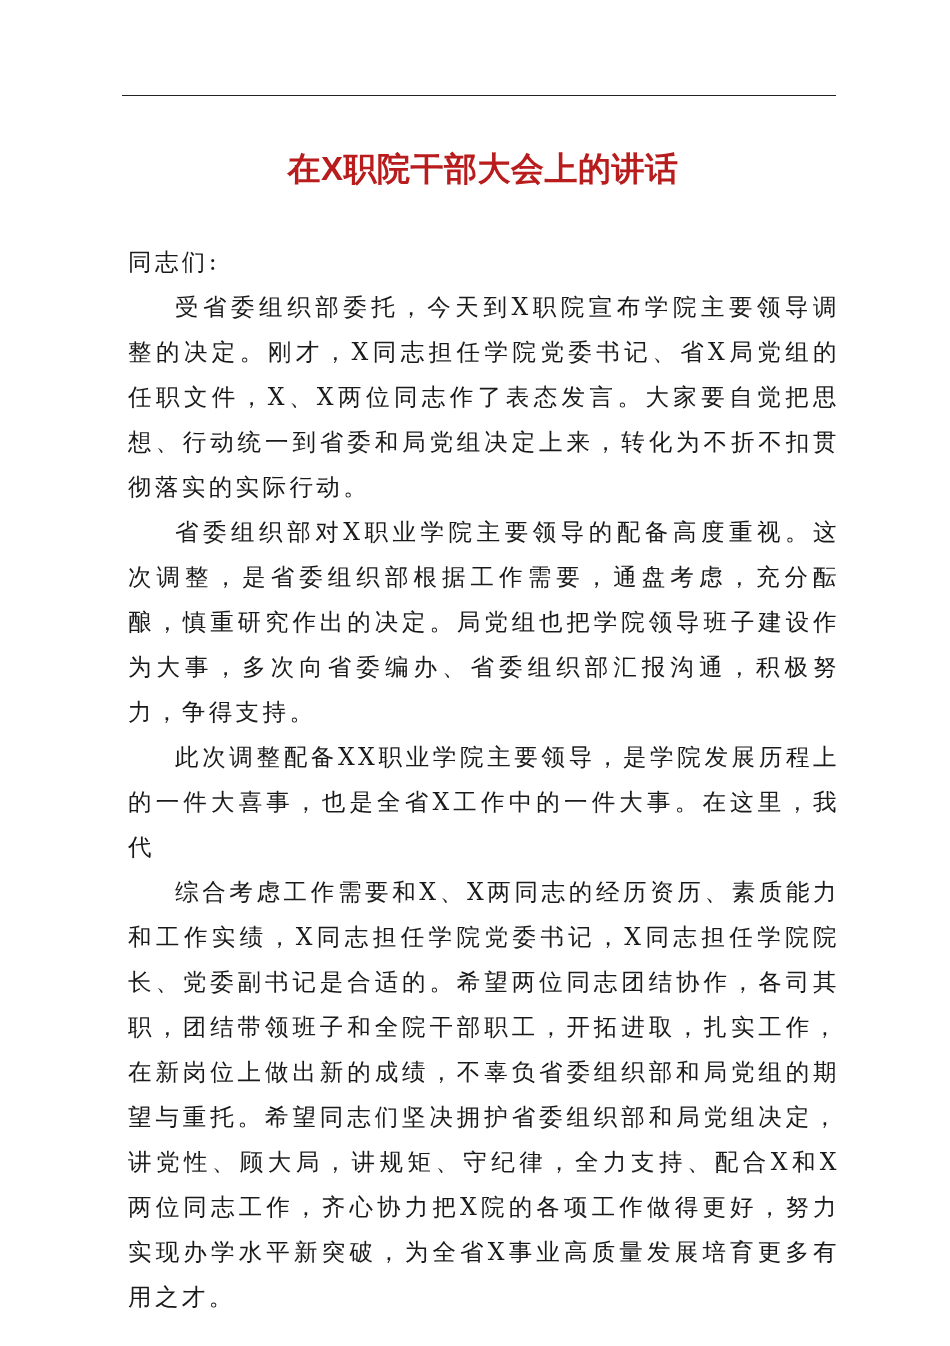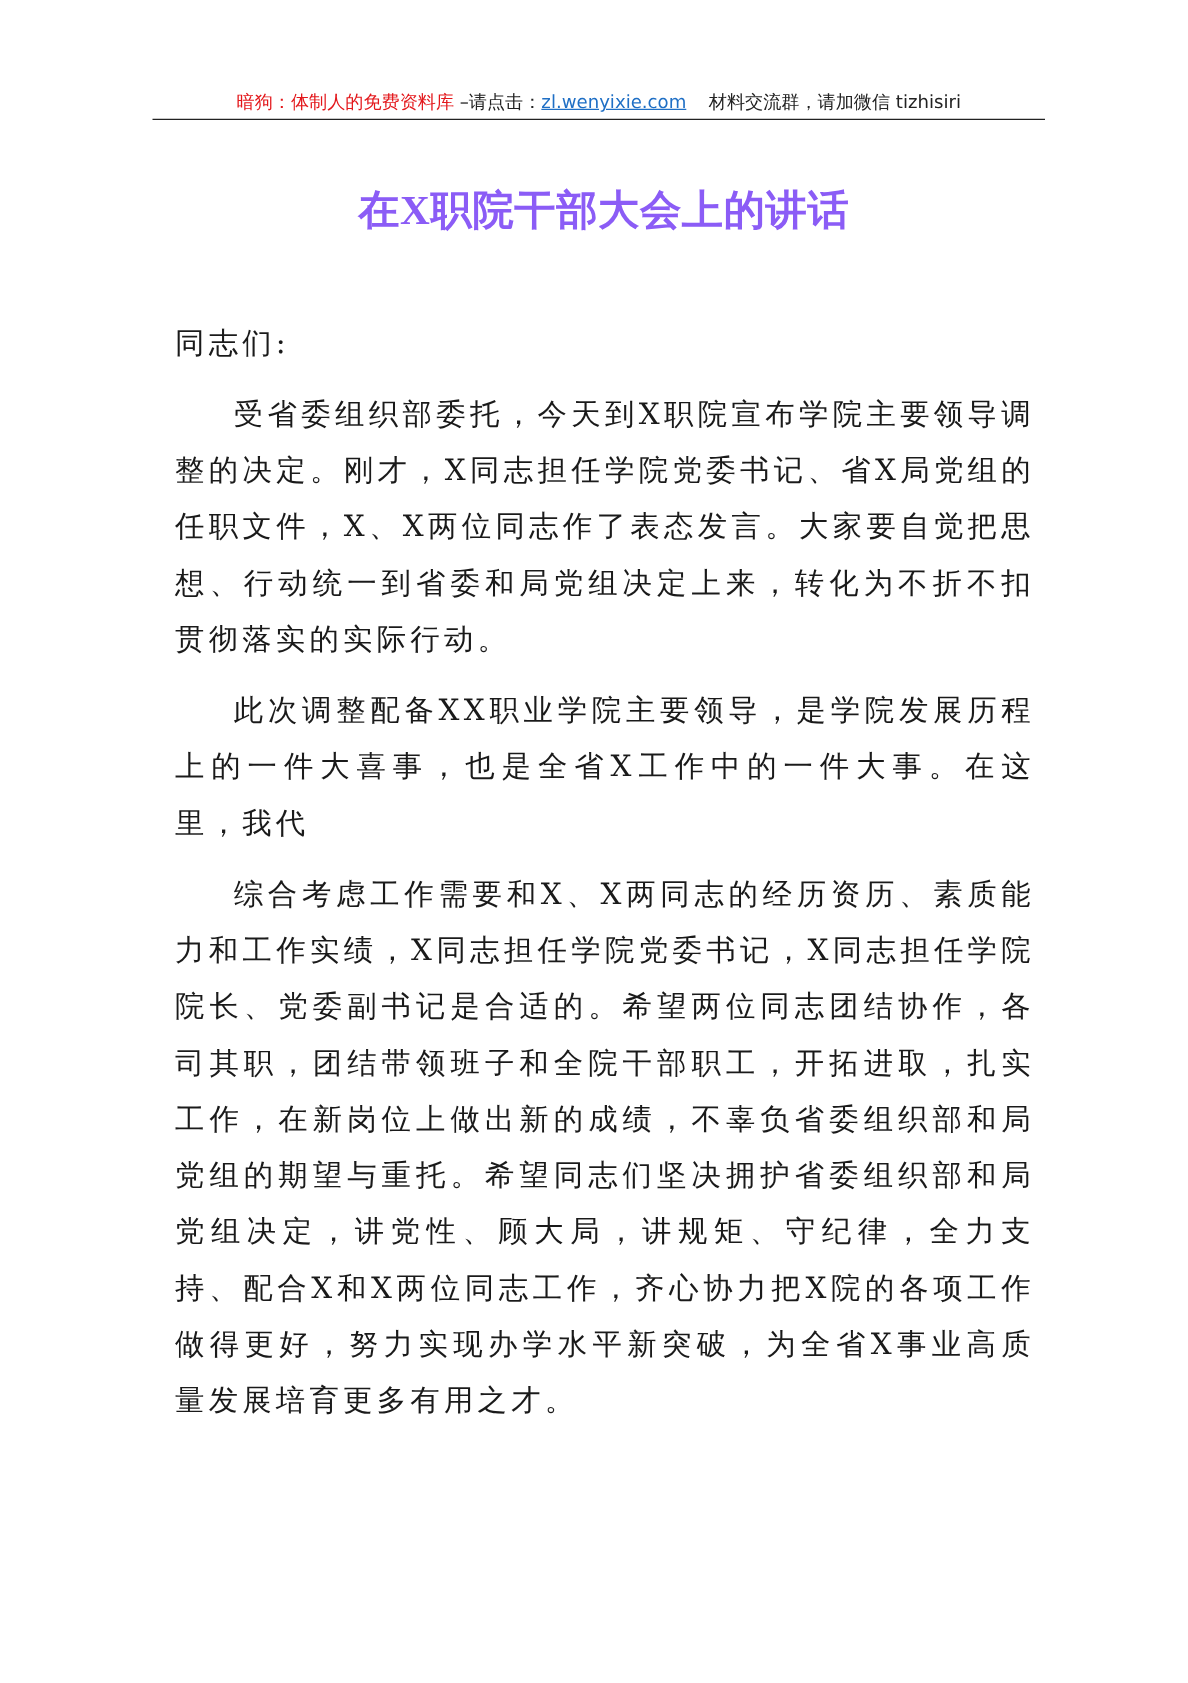--- a/index.html
+++ b/index.html
@@ -5,38 +5,36 @@
     html, body { margin: 0; padding: 0; background: #ffffff; }
     body { width: 950px; height: 1346px; position: relative; overflow: hidden; font-family: "DejaVu Sans", sans-serif; }
     .page { position: absolute; left: 0; top: 0; width: 950px; height: 1346px; background: #fff; }
     .header { position: absolute; left: 122px; top: 70px; width: 714px; height: 24px; text-align: center; font-family: "DejaVu Sans", sans-serif; font-size: 14.5px; line-height: 24px; white-space: nowrap; }
     .header .brand { color: #e3171b; }
     .header .sep { color: #222; }
     .header .link { color: #1f6fc5; text-decoration: underline; }
     .header .gap { display: inline-block; width: 18px; }
     .header .wechat { color: #222; }
     .header-rule { position: absolute; left: 122px; top: 95px; width: 714px; height: 0; border-top: 1.2px solid #222; }
-    .title { position: absolute; left: 128px; top: 144px; width: 710px; text-align: center; font-family: Liberation Serif, serif; font-weight: bold; font-size: 33px; line-height: 50px; color: #8b5cf6; letter-spacing: 0.5px; }
+    .title { position: absolute; left: 128px; top: 144px; width: 710px; text-align: center; font-family: Liberation Sans, sans-serif; font-weight: bold; font-size: 33px; line-height: 50px; color: #b91c1c; letter-spacing: 0.5px; }
     .body { position: absolute; left: 128px; top: 240px; width: 712px; font-family: "DejaVu Serif", serif; font-size: 23.5px; line-height: 45px; color: #1a1a1a; letter-spacing: 3.4px; }
-    .body p { margin: 12px; text-align: justify; text-align-last: left; }
+    .body p { margin: 0; text-align: justify; text-align-last: left; }
     .body p.indent { text-indent: 2em; }
     .salutation { margin: 0; }
   </style>
 </head>
 <body>
 
 <div class="page">
 
-  <div class="header">
-    <span class="brand">暗狗：体制人的免费资料库</span><span class="sep"> –请点击：</span><span class="link">zl.wenyixie.com</span><span class="gap"></span><span class="wechat">材料交流群，请加微信 tizhisiri</span>
-  </div>
   <div class="header-rule"></div>
 
   <div class="title">在X职院干部大会上的讲话</div>
 
   <div class="body">
     <p class="salutation">同志们:</p>
     <p class="indent">受省委组织部委托，今天到X职院宣布学院主要领导调整的决定。刚才，X同志担任学院党委书记、省X局党组的任职文件，X、X两位同志作了表态发言。大家要自觉把思想、行动统一到省委和局党组决定上来，转化为不折不扣贯彻落实的实际行动。</p>
+    <p class="indent">省委组织部对X职业学院主要领导的配备高度重视。这次调整，是省委组织部根据工作需要，通盘考虑，充分酝酿，慎重研究作出的决定。局党组也把学院领导班子建设作为大事，多次向省委编办、省委组织部汇报沟通，积极努力，争得支持。</p>
     <p class="indent">此次调整配备XX职业学院主要领导，是学院发展历程上的一件大喜事，也是全省X工作中的一件大事。在这里，我代</p>
     <p class="indent">综合考虑工作需要和X、X两同志的经历资历、素质能力和工作实绩，X同志担任学院党委书记，X同志担任学院院长、党委副书记是合适的。希望两位同志团结协作，各司其职，团结带领班子和全院干部职工，开拓进取，扎实工作，在新岗位上做出新的成绩，不辜负省委组织部和局党组的期望与重托。希望同志们坚决拥护省委组织部和局党组决定，讲党性、顾大局，讲规矩、守纪律，全力支持、配合X和X两位同志工作，齐心协力把X院的各项工作做得更好，努力实现办学水平新突破，为全省X事业高质量发展培育更多有用之才。</p>
   </div>
 
 </div>
 
 </body></html>

